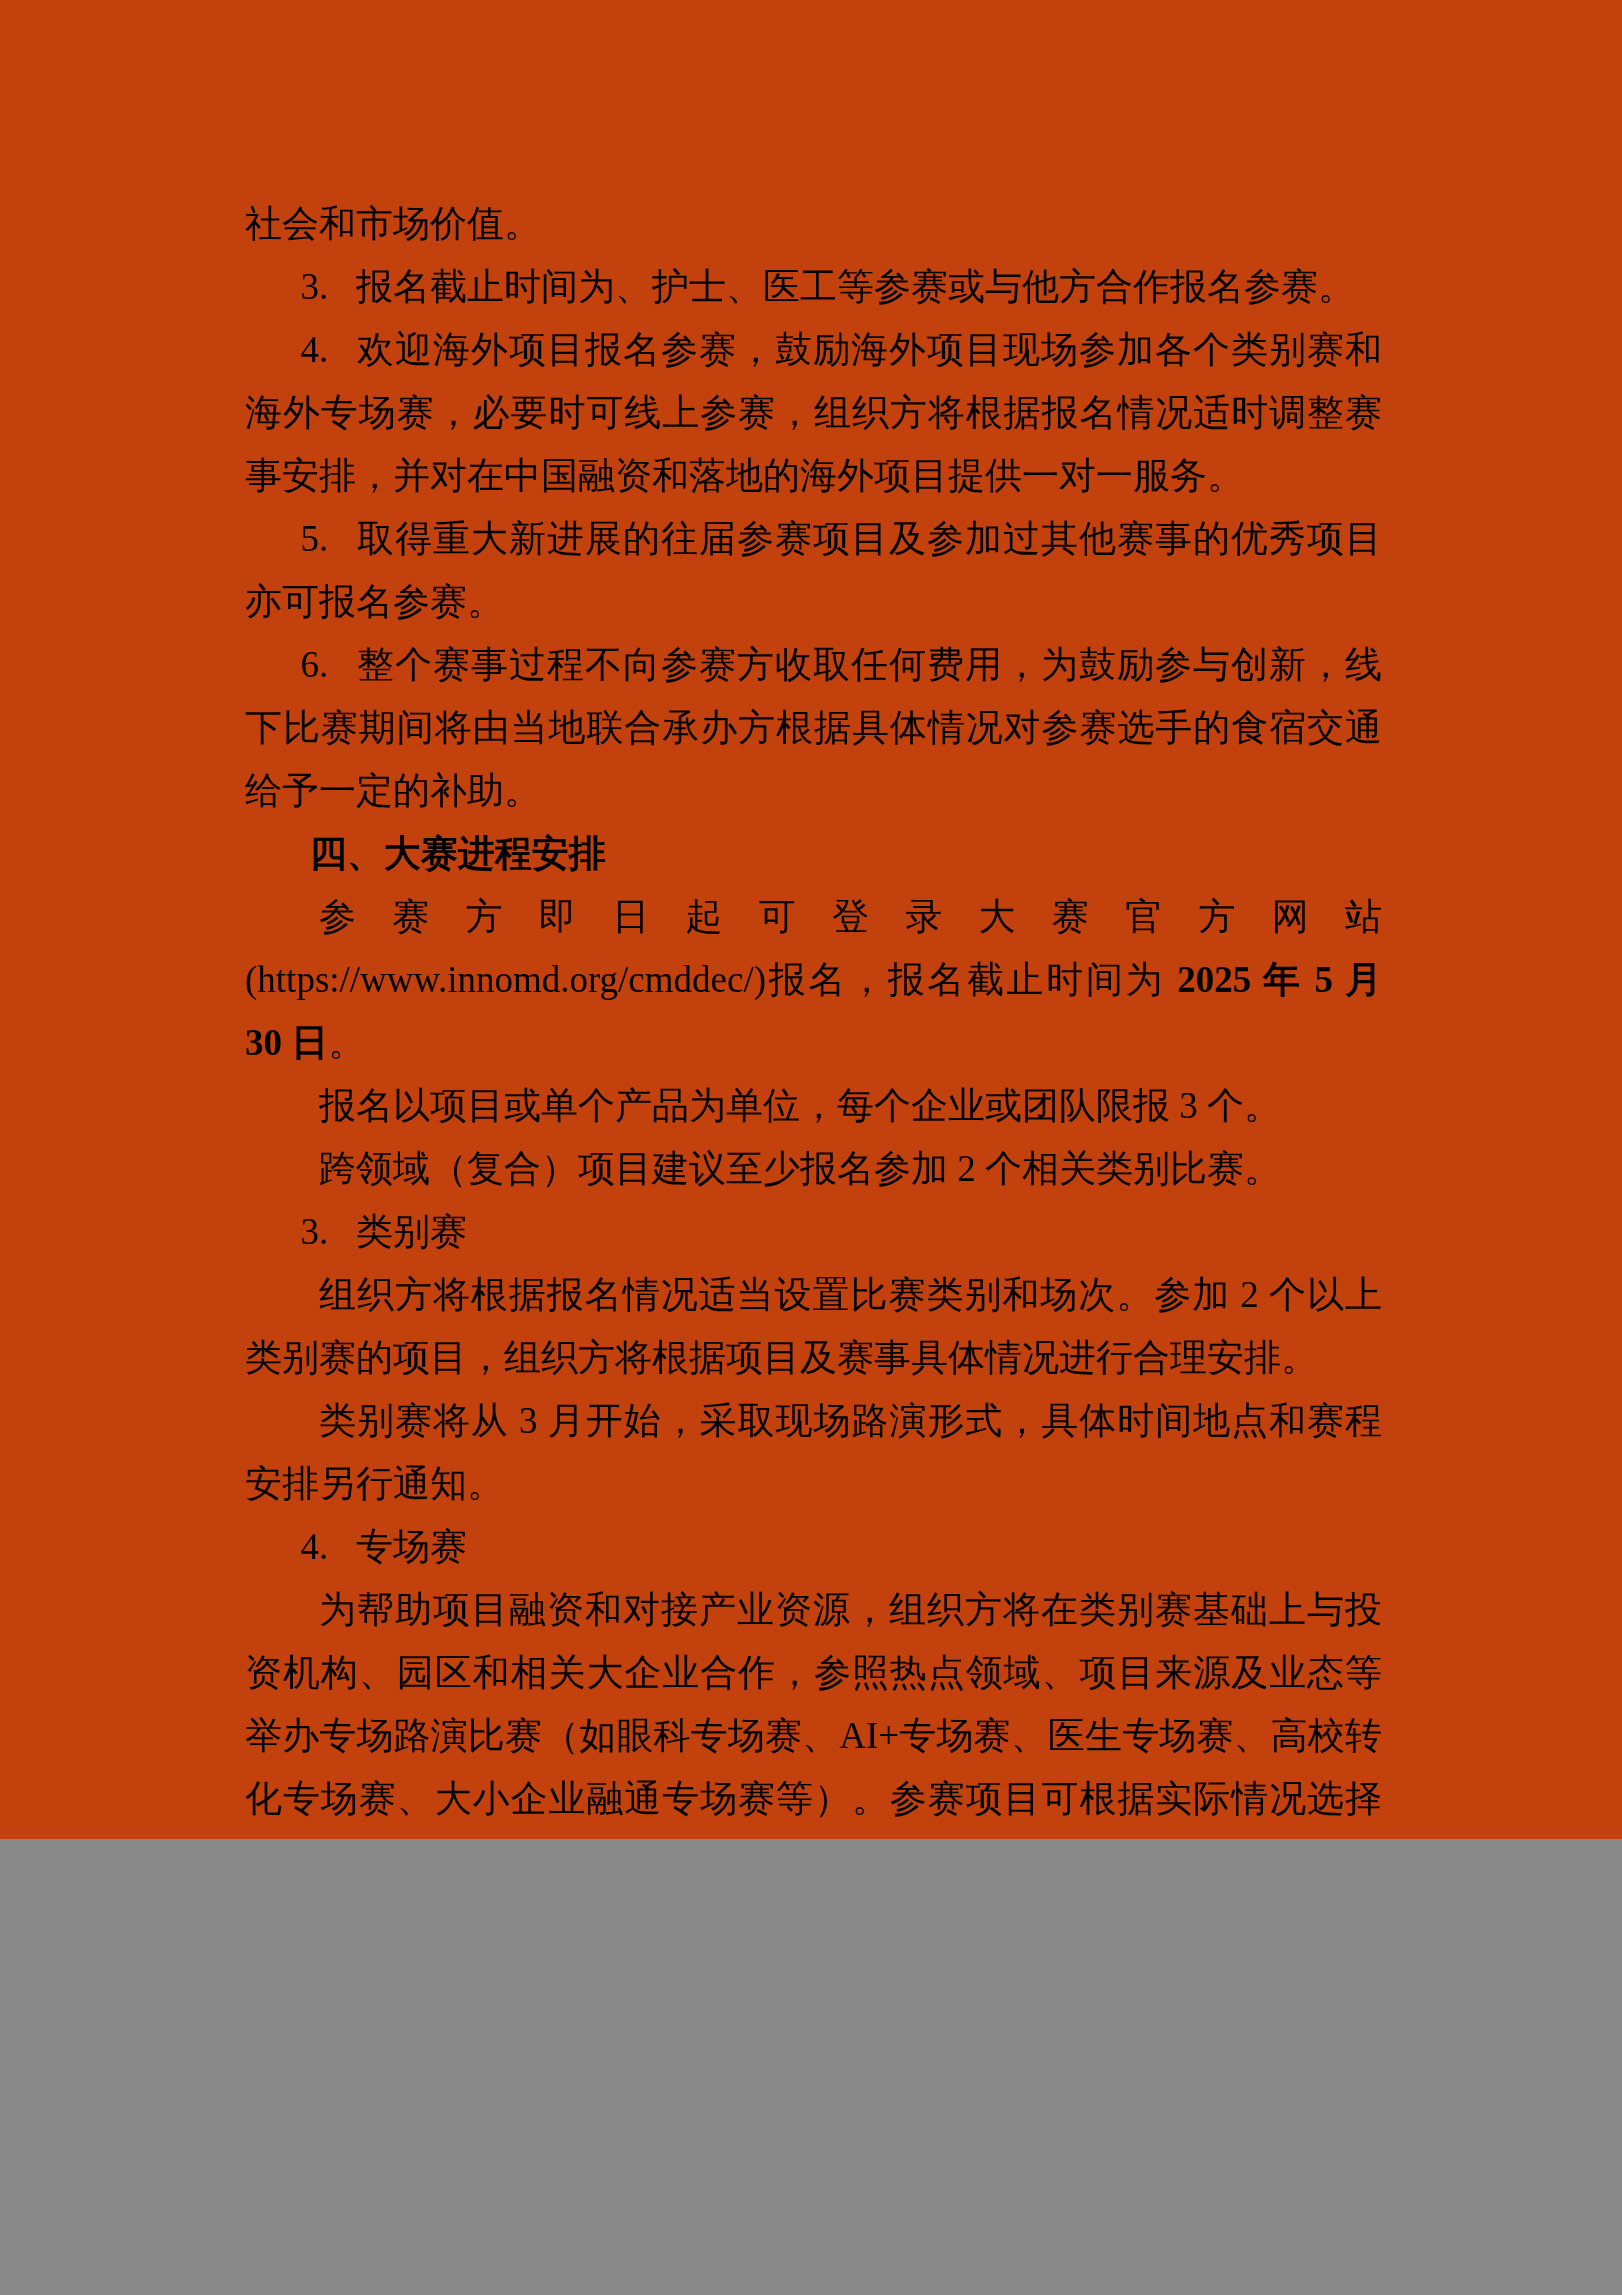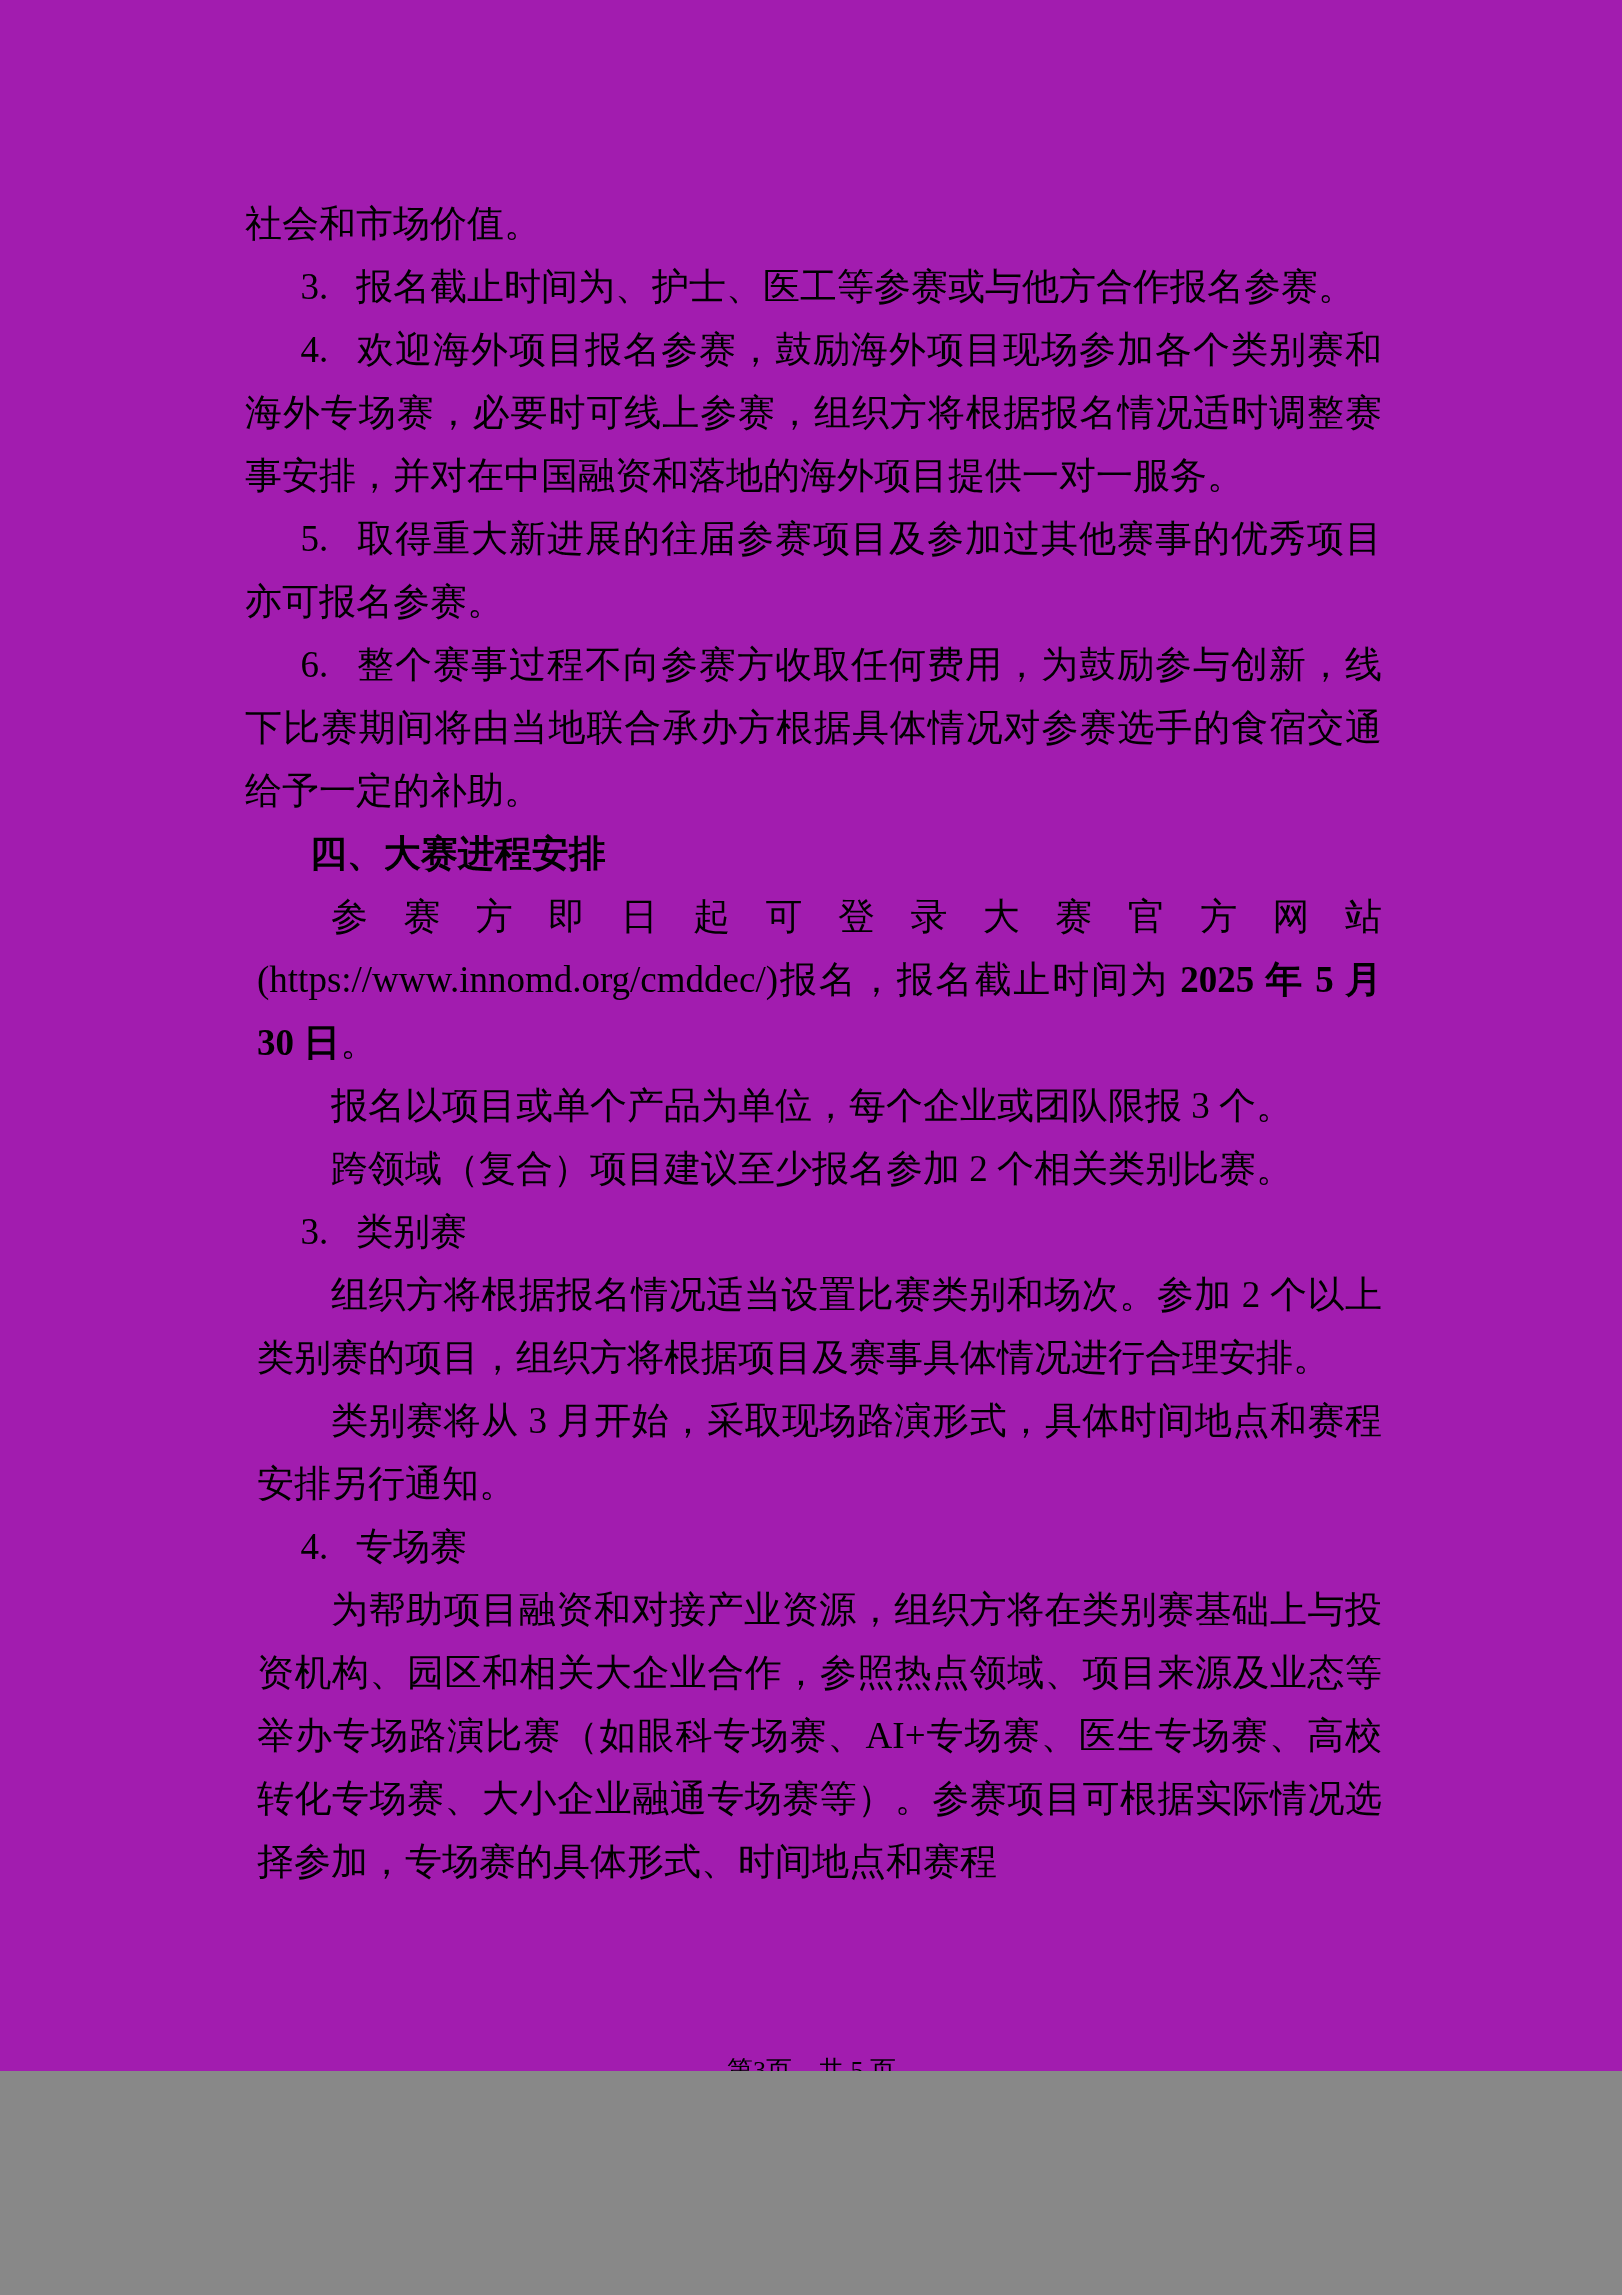--- a/index.html
+++ b/index.html
@@ -3,41 +3,41 @@
 <meta charset="utf-8">
 <style>
   html, body {
     margin: 0;
     padding: 0;
     background: #888;
   }
   .page {
     position: relative;
     width: 1623px;
-    height: 2071px;
+    height: 1839px;
     margin: 0 auto;
-    background: #a21caf;
+    background: #c2410c;
     color: #000000;
     font-family: "Liberation Serif", "DejaVu Serif", serif;
     overflow: hidden;
   }
   .content {
     position: absolute;
     left: 245px;
     top: 192px;
     width: 1137px;
     font-size: 37px;
     line-height: 63px;
     text-align: justify;
   }
   p.block {
     margin: 0;
     padding: 0;
   }
-  p.para { text-indent: 2em; margin-left: 12px; }
+  p.para { text-indent: 2em; }
   p.continuation { text-indent: 0; }
   p.heading {
     text-indent: 1.75em;
     font-weight: 700;
     font-family: Liberation Serif, serif;
   }
   p.numbered { text-indent: 0; }
   .num {
     display: inline-block;
     margin-left: 1.5em;

